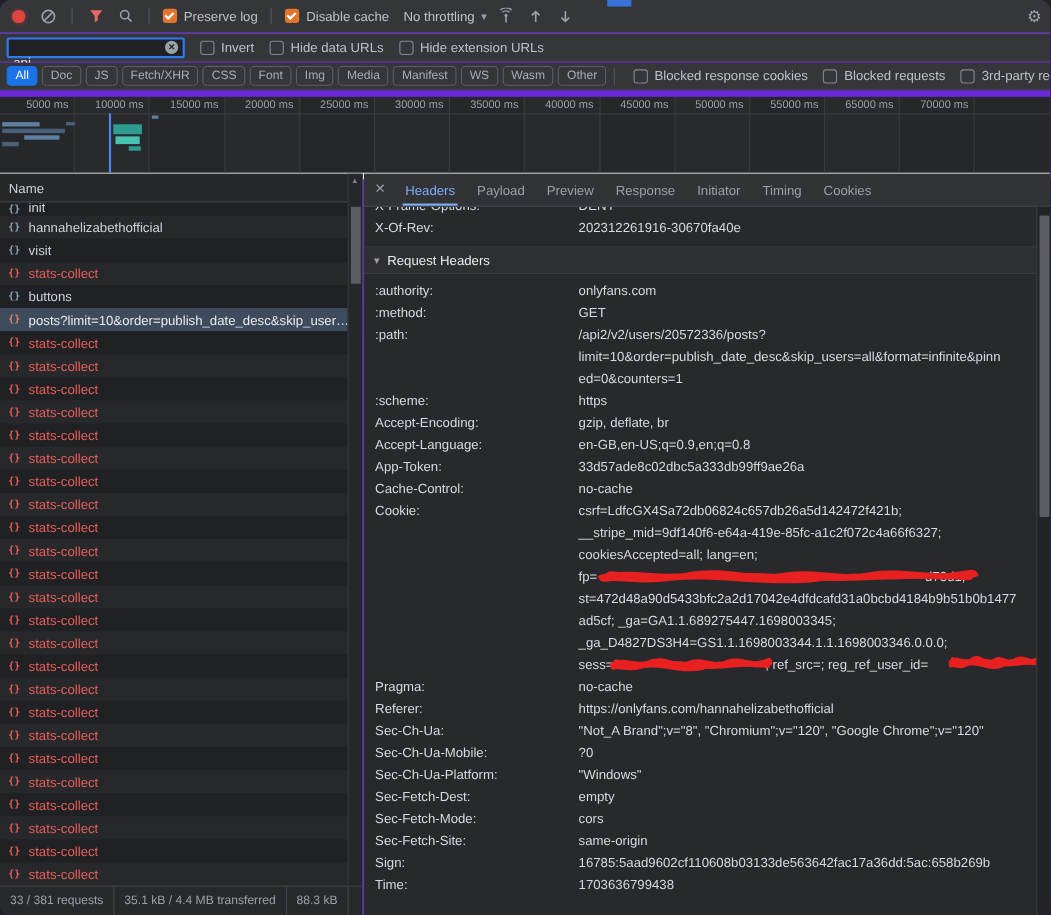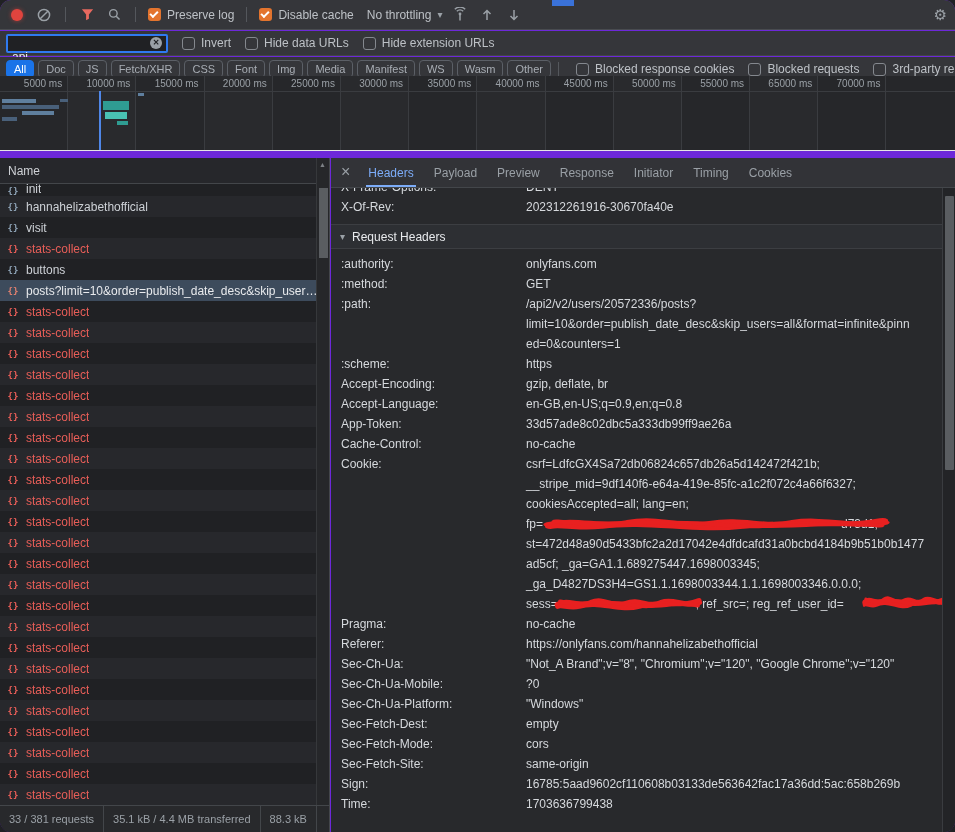--- a/index.html
+++ b/index.html
@@ -56,22 +56,22 @@
     display:flex; align-items:center; padding:0 6px; gap:4px;
   }
   .chip {
     font-size:11px; padding:2px 7px; border:1px solid #5b5f66; border-radius:4px;
     color:#a8adb4; cursor:pointer; white-space:nowrap; flex:none;
   }
   .chip.active { background:#1a73e8; border-color:#1a73e8; color:#fff; }
   .chips-row .cbg { margin-left:10px; }
   
   .timeline {
-    position:absolute; left:0; top:76px; width:955px; height:75px;
-    background:#26272a; border-bottom:1px solid #e5e5e5; display:flex; overflow:hidden;
+    position:absolute; left:0; top:88px; width:955px; height:75px;
+    background:#26272a; border-bottom:6px solid #e5e5e5; display:flex; overflow:hidden;
   }
   .tl-seg { flex:0 0 68.2px; height:100%; border-right:1px solid #3a3c40; position:relative; }
   .tl-seg:nth-child(even) { background:rgba(255,255,255,.015); }
   .tl-label { position:absolute; top:2px; right:5px; font-size:10px; color:#9aa0a6; white-space:nowrap; }
   .tl-line { position:absolute; left:0; top:15px; width:955px; height:1px; background:#3a3c40; }
   .wf { position:absolute; }
   .wf-a { left:2px;   top:23px; width:34px; height:4px; background:#5f7f9e; }
   .wf-b { left:2px;   top:29px; width:57px; height:4px; background:#49607a; }
   .wf-c { left:22px;  top:35px; width:32px; height:4px; background:#5f7f9e; }
   .wf-d { left:2px;   top:41px; width:15px; height:4px; background:#49607a; }

